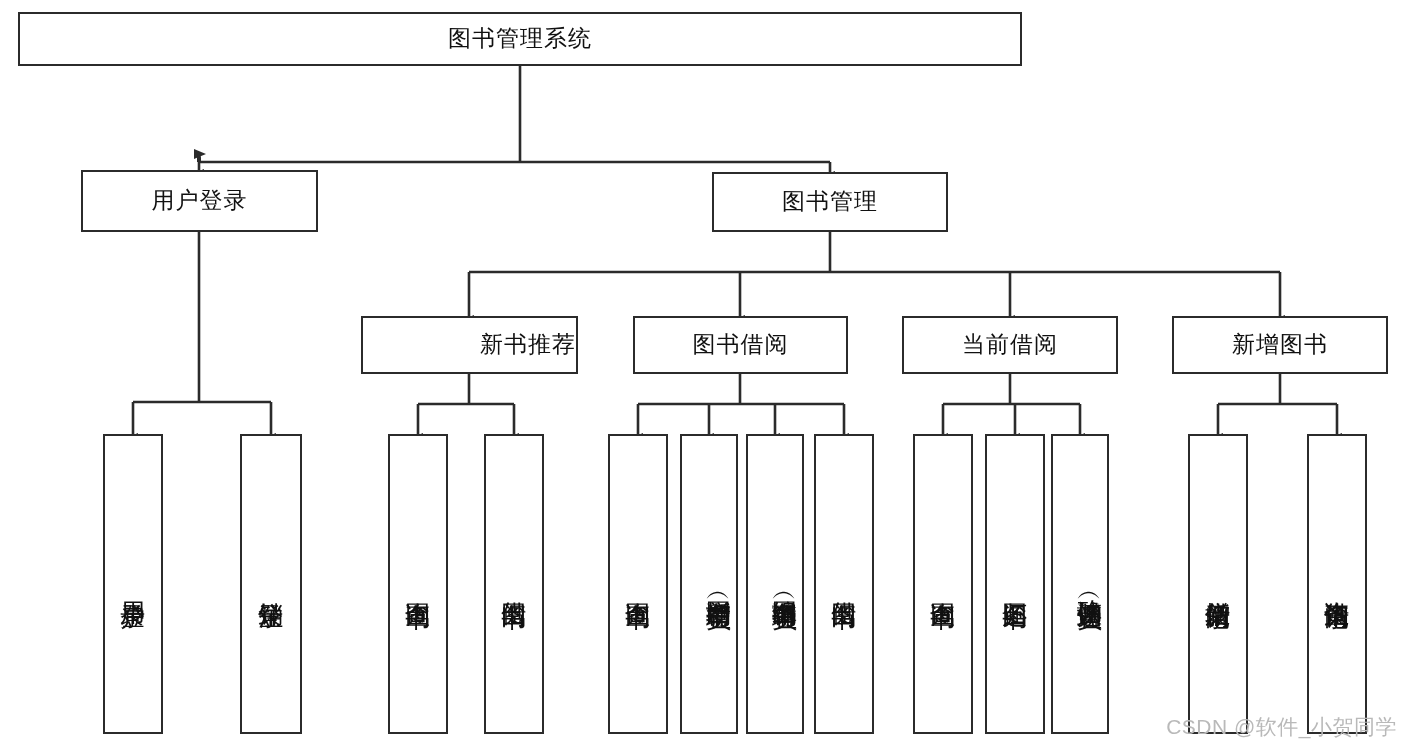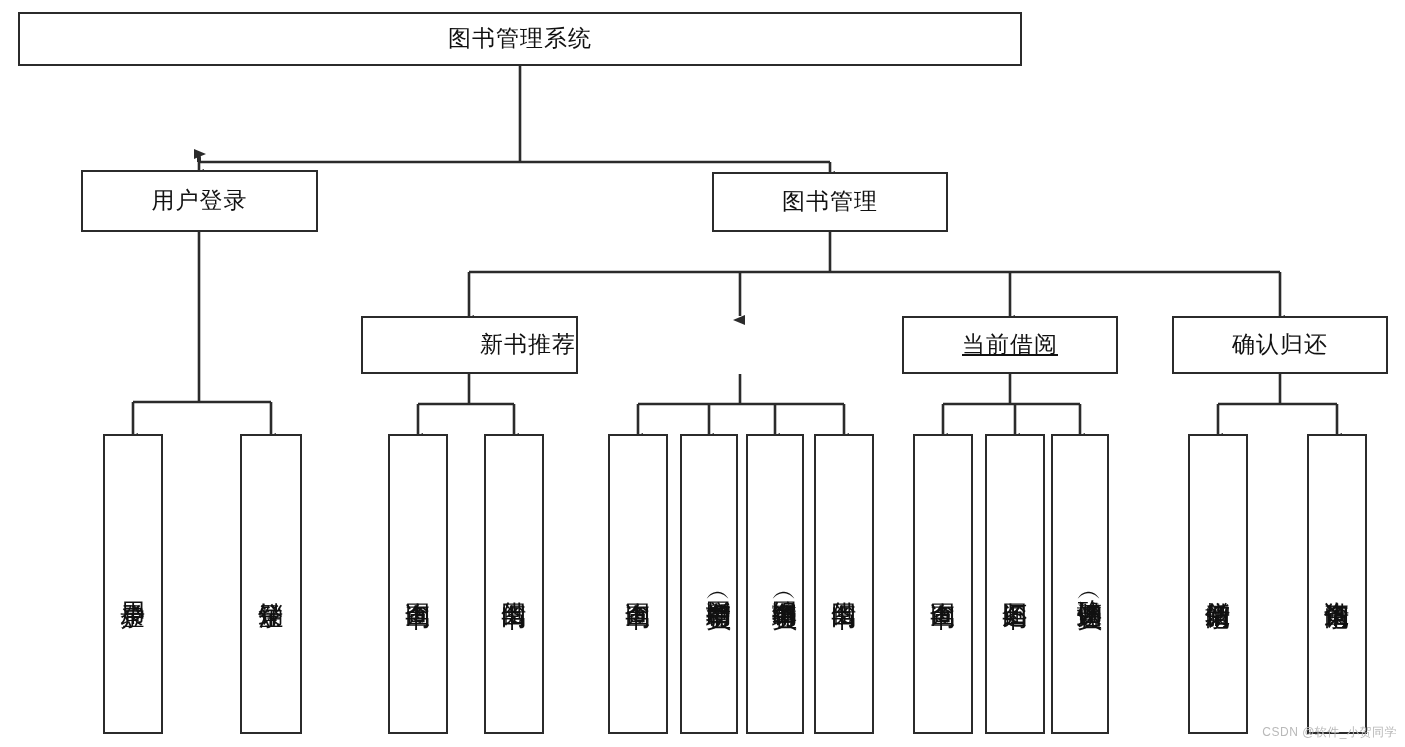--- a/index.html
+++ b/index.html
@@ -9,21 +9,21 @@
   svg.lines{position:absolute;left:0;top:0;width:1405px;height:747px;}
   .node{position:absolute;box-sizing:border-box;background:#ffffff;
         border:2.5px solid #2b2b2b;display:flex;align-items:center;
         justify-content:center;color:#111;}
   .node.h{font-size:23px;letter-spacing:1px;line-height:1.2;}
   .node.v{writing-mode:vertical-rl;text-orientation:upright;
           font-size:25px;line-height:1.38;letter-spacing:1px;
           padding:6px 0;}
   .node.v.top{align-items:flex-start;}
   .watermark{position:absolute;right:8px;bottom:6px;color:#b9b9b9;
-             font-size:12px;letter-spacing:.5px;white-space:nowrap;
+             font-size:21px;letter-spacing:.5px;white-space:nowrap;
              pointer-events:none;}
 </style>
 </head>
 <body>
 
 <div id="stage">
 
   <svg class="lines" viewBox="0 0 1405 747" preserveAspectRatio="none">
     <defs>
       <marker id="arw" markerWidth="12" markerHeight="12" refX="1" refY="5" orient="auto" markerUnits="userSpaceOnUse">
@@ -99,25 +99,28 @@
   <div class="node h" style="left:81px;top:170px;width:237px;height:62px;">
     <span>用户登录</span>
   </div>
   <div class="node h" style="left:712px;top:172px;width:236px;height:60px;text-align:right;">
     <span>图书管理</span>
   </div>
 
   <div class="node h" style="left:361px;top:316px;width:217px;height:58px;justify-content:flex-end;">
     <span>新书推荐</span>
   </div>
-  <div class="node h" style="left:902px;top:316px;width:216px;height:58px;text-decoration:underline;">
+  <div class="node h" style="left:633px;top:316px;width:215px;height:58px;">
+    <span>图书借阅</span>
+  </div>
+  <div class="node h" style="left:902px;top:316px;width:216px;height:58px;">
     <span>当前借阅</span>
   </div>
   <div class="node h" style="left:1172px;top:316px;width:216px;height:58px;">
-    <span>确认归还</span>
+    <span>新增图书</span>
   </div>
 
   <div class="node v" style="left:103px;top:434px;width:60px;height:300px;">
     <span>用户登录</span>
   </div>
   <div class="node v" style="left:240px;top:434px;width:62px;height:300px;">
     <span>注销登录</span>
   </div>
   <div class="node v" style="left:388px;top:434px;width:60px;height:300px;">
     <span>查询图书</span>

